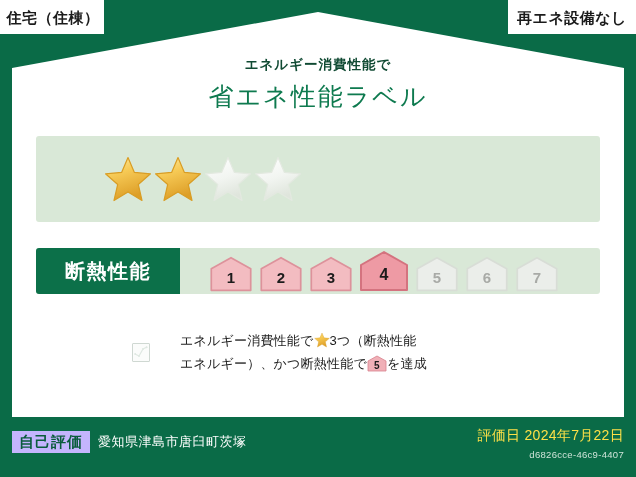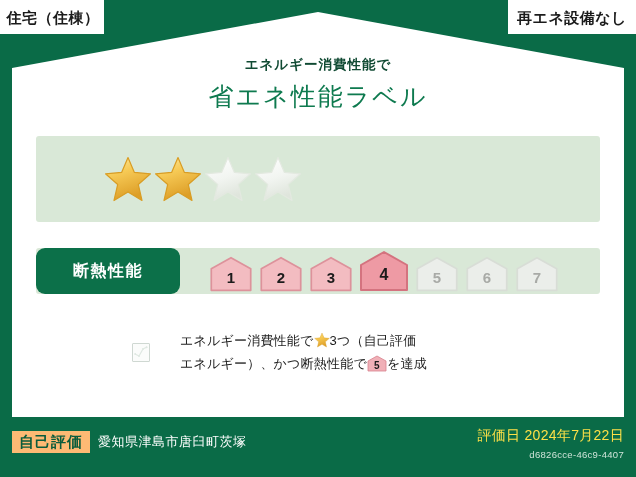--- a/index.html
+++ b/index.html
@@ -110,21 +110,21 @@
     flex-direction: column;
     align-items: center;
     justify-content: center;
     box-sizing: border-box;
     flex: 0 0 144px;
     line-height: 1.35;
     font-size: 16px;
     letter-spacing: 1.5px;
   }
   #row-energy .row-label { font-size: 16px; }
-  #row-insulation .row-label { font-size: 16px; border-radius: 9px; }
+  #row-insulation .row-label { font-size: 20px; }
 
   .row-value {
     flex: 1 1 auto;
     display: flex;
     align-items: center;
     box-sizing: border-box;
   }
   #row-energy .row-value { padding-left: 68px; }
   #row-insulation .row-value { padding-left: 28px; }
 
@@ -238,21 +238,21 @@
   }
   #footer-left {
     position: absolute;
     left: 12px;
     top: 14px;
     display: flex;
     align-items: center;
     gap: 8px;
   }
   #self-eval-badge {
-    background: #fdba74;
+    background: #c4b5fd;
     color: #0a5c3c;
     font-weight: bold;
     font-size: 15px;
     letter-spacing: 1px;
     padding: 3px 7px 4px 7px;
     line-height: 1;
     display: inline-block;
   }
   #address-text {
     font-size: 13px;
@@ -415,21 +415,21 @@
         <svg viewBox="0 0 48 48" width="16" height="16" xmlns="http://www.w3.org/2000/svg" aria-hidden="true">
           <defs>
             <linearGradient id="gGoldSm" x1="0" y1="0" x2="0.35" y2="1">
               <stop offset="0%" stop-color="#fde38b"></stop>
               <stop offset="45%" stop-color="#f6c74f"></stop>
               <stop offset="100%" stop-color="#e0a22c"></stop>
             </linearGradient>
           </defs>
           <polygon points="24,3 30.2,17.6 46,19 34,29.6 37.6,45 24,36.8 10.4,45 14,29.6 2,19 17.8,17.6" fill="url(#gGoldSm)" stroke="#d69b27" stroke-width="1.1" stroke-linejoin="round"></polygon>
         </svg>
-      </span><span>3つ（自己評価</span><br>
+      </span><span>3つ（断熱性能</span><br>
       <span>エネルギー）、かつ断熱性能で</span><span class="inline-house">
         <svg viewBox="0 0 40 34" width="20" height="17" xmlns="http://www.w3.org/2000/svg" aria-hidden="true">
           <polygon points="20,2 38,12 38,32 2,32 2,12" fill="#f0b0b7" stroke="#d8818d" stroke-width="1.6" stroke-linejoin="round"></polygon>
         </svg>
         <span>5</span>
       </span><span>を達成</span>
     </div>
   </div>
 
   <div id="footer">

